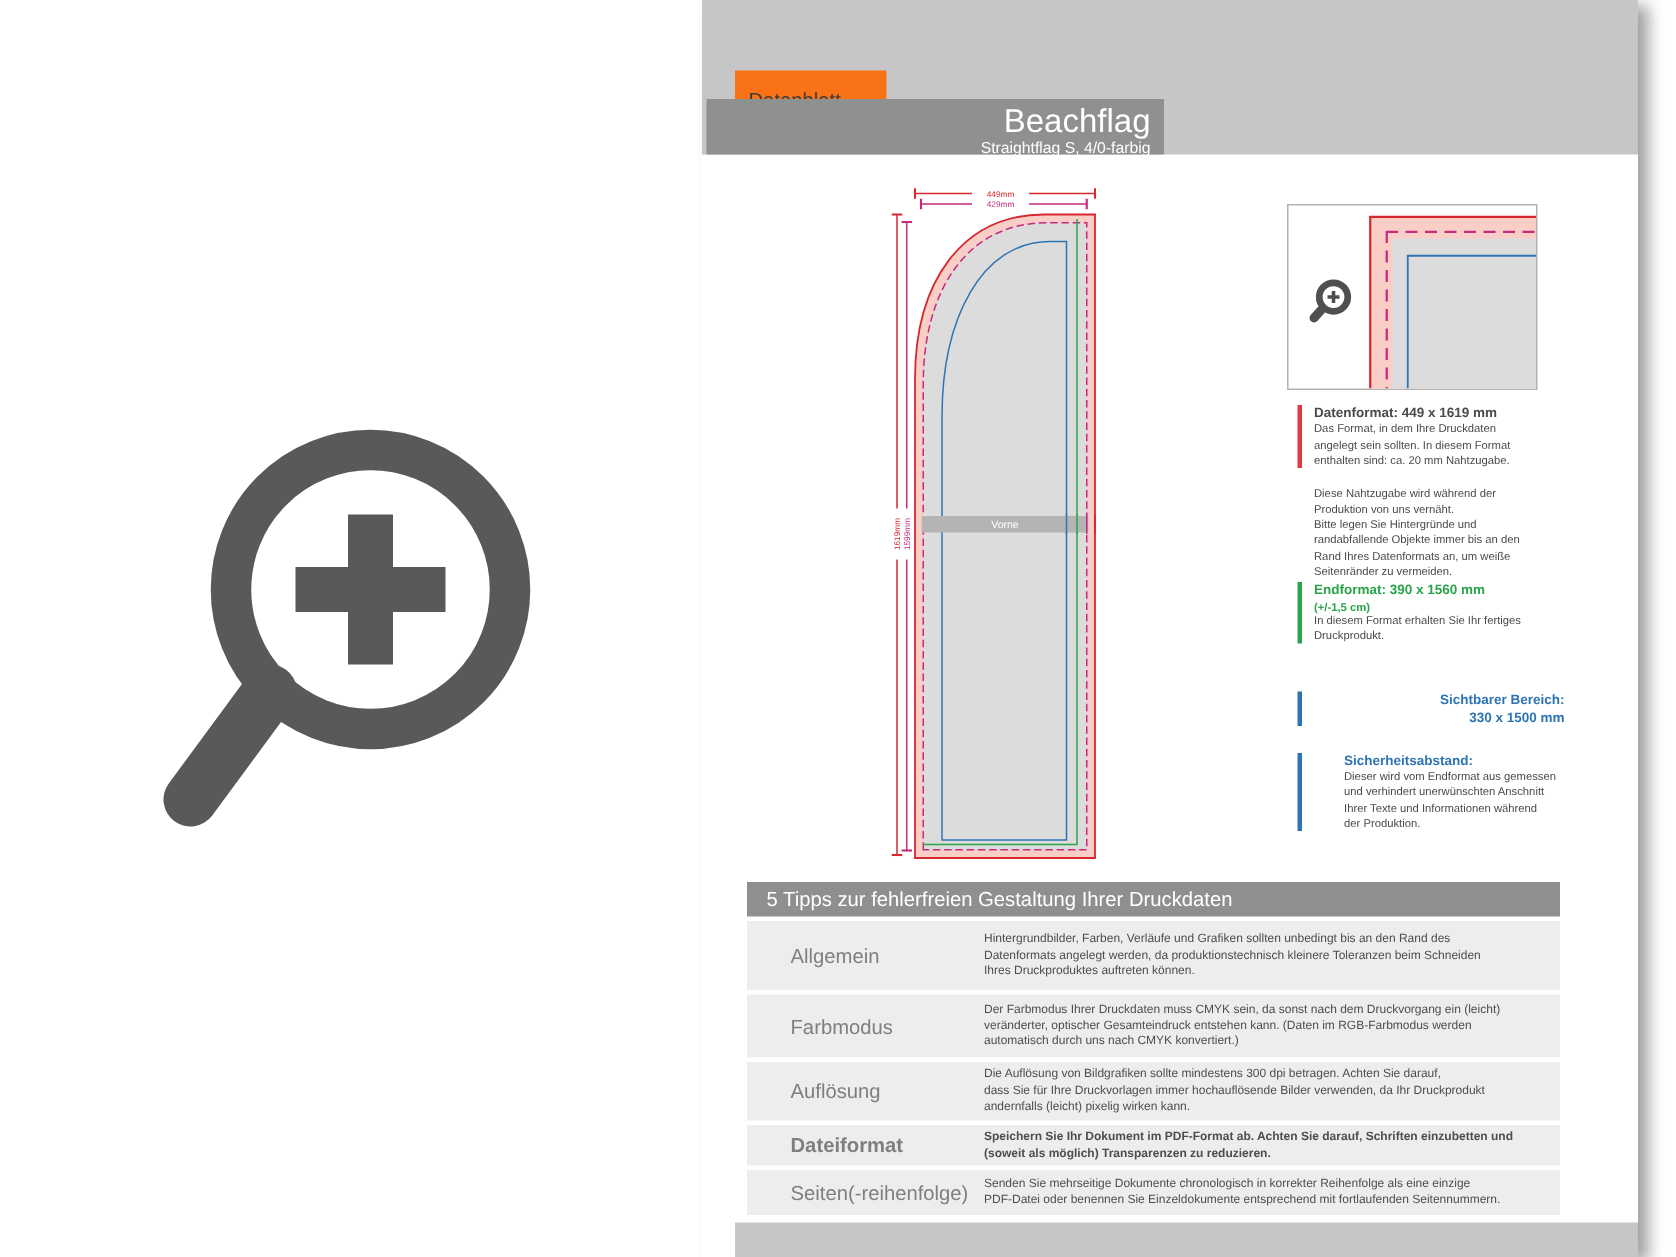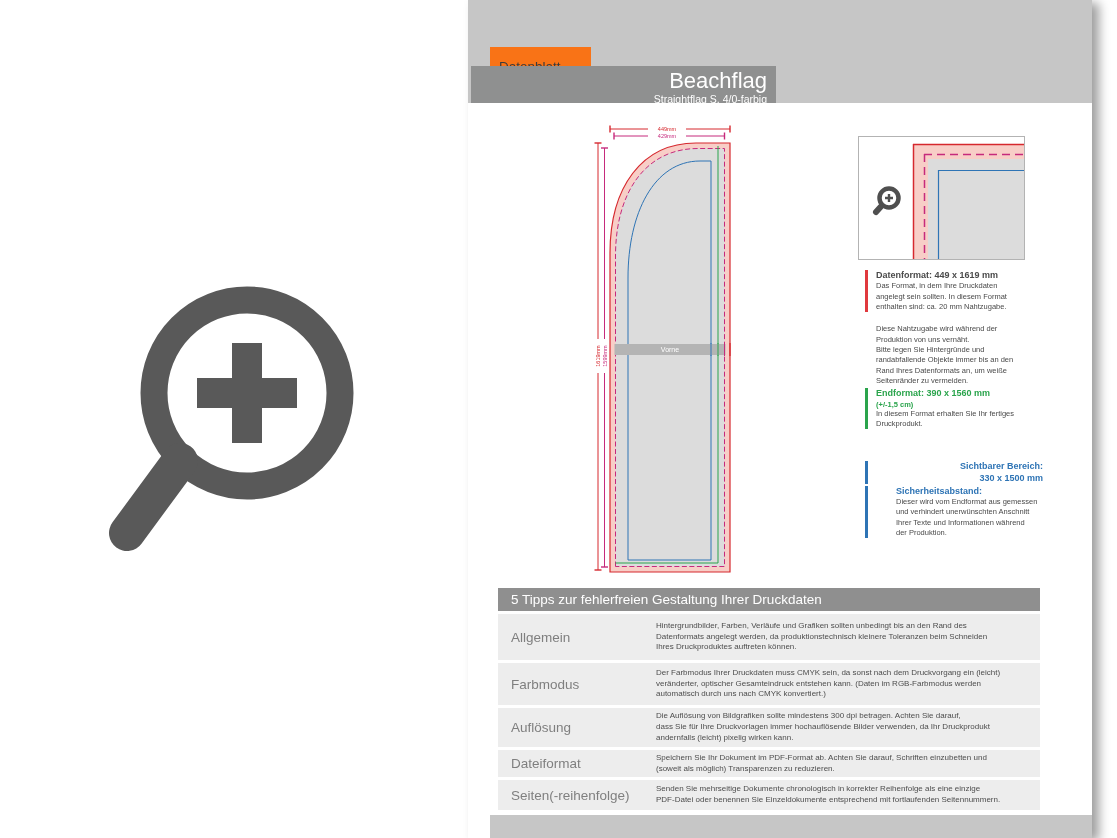--- a/index.html
+++ b/index.html
@@ -32,32 +32,32 @@
   .iblock{border-left:3px solid #c2410c;padding-left:8px;}
   .ititle{font-size:9px;font-weight:bold;line-height:1.25;}
   .ibody{font-size:7.5px;line-height:1.38;white-space:pre-line;}
   .ipara{padding-left:11px;margin-top:12px;font-size:7.5px;line-height:1.38;white-space:pre-line;}
   .acc-red{border-left-color:#e0393e;}
   .acc-green{border-left-color:#2aa44c;}
   .acc-blue{border-left-color:#2e74b5;}
   .t-green{color:#2aa44c;}
   .t-blue{color:#2e74b5;}
   .isub{font-size:7.5px;font-weight:bold;line-height:1.2;}
-  .mt17{margin-top:2px;} .mt16{margin-top:32px;text-align:right;} .mt18{margin-top:2px;padding-left:28px;}
+  .mt17{margin-top:2px;} .mt16{margin-top:32px;text-align:right;} .mt18{margin-top:18px;padding-left:28px;}
 
   
   .tips{position:absolute;left:30px;top:588px;width:542px;}
   .tips-header{background:#8f8f8f;color:#fff;font-size:13.5px;height:23px;line-height:23px;
        padding-left:13px;box-sizing:border-box;}
   .tip-row{display:flex;background:#ededed;margin-top:3px;box-sizing:border-box;}
-  .tip-label{flex:0 0 158px;padding-left:13px;font-size:13.5px;color:#7f7f7f;
+  .tip-label{flex:0 0 158px;padding-left:29px;font-size:13.5px;color:#7f7f7f;
        display:flex;align-items:center;box-sizing:border-box;}
   .tip-text{flex:1;font-size:8px;color:#4d4d4d;line-height:1.34;padding:0 10px 0 0;
        white-space:pre-line;align-self:center;}
-  .h46{height:46px;} .h42{height:42px;} .h39{height:39px;} .h27{height:27px;} .h30{height:30px;}
+  .h46{height:46px;} .h42{height:42px;} .h39{height:39px;} .h27{height:27px;font-weight:bold;} .h30{height:30px;}
 
   .band-bottom{position:absolute;left:22px;bottom:0;width:602px;height:23px;background:#c6c6c6;}
 </style>
 </head>
 <body>
 
 <div class="canvas">
 
   <svg class="big-magnifier" width="265" height="275" viewBox="0 0 265 275">
     <circle cx="152" cy="108" r="93" fill="none" stroke="#595959" stroke-width="27"></circle>

